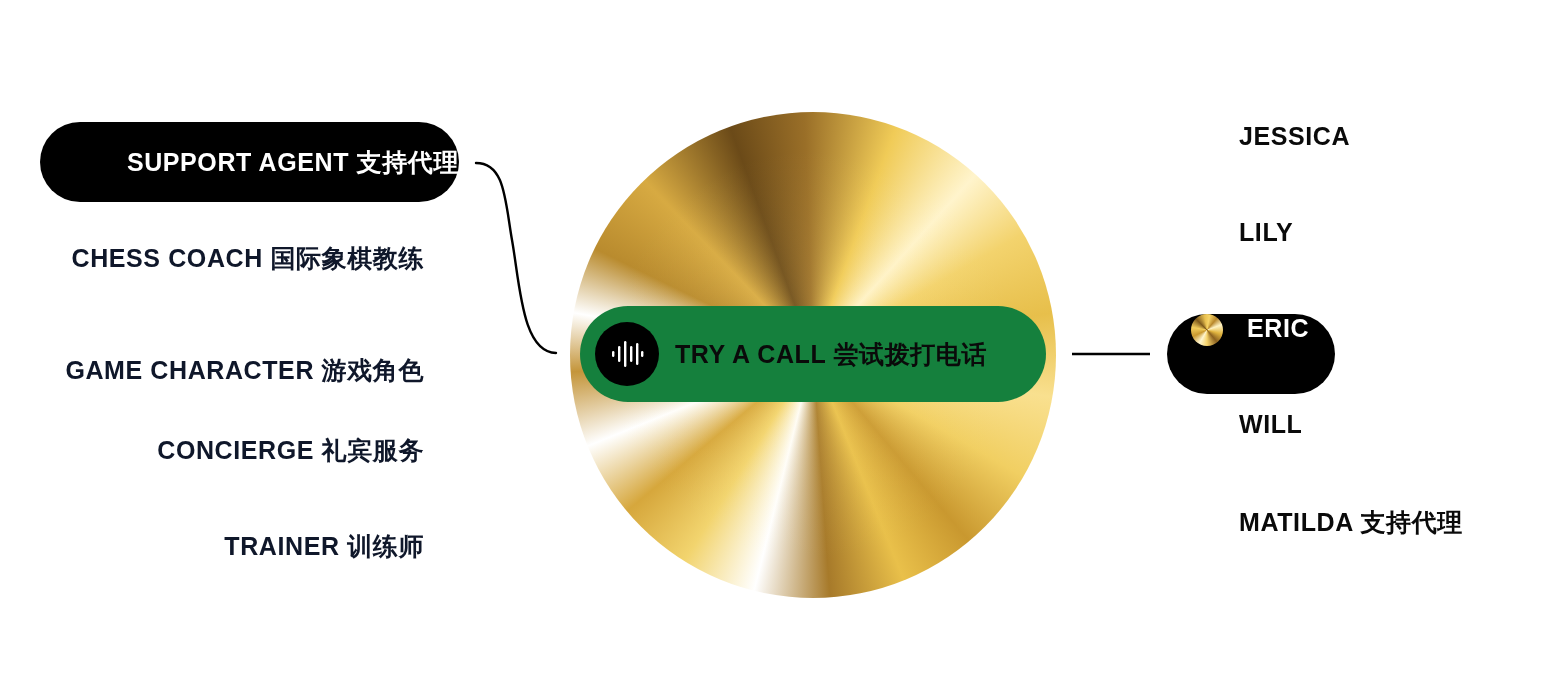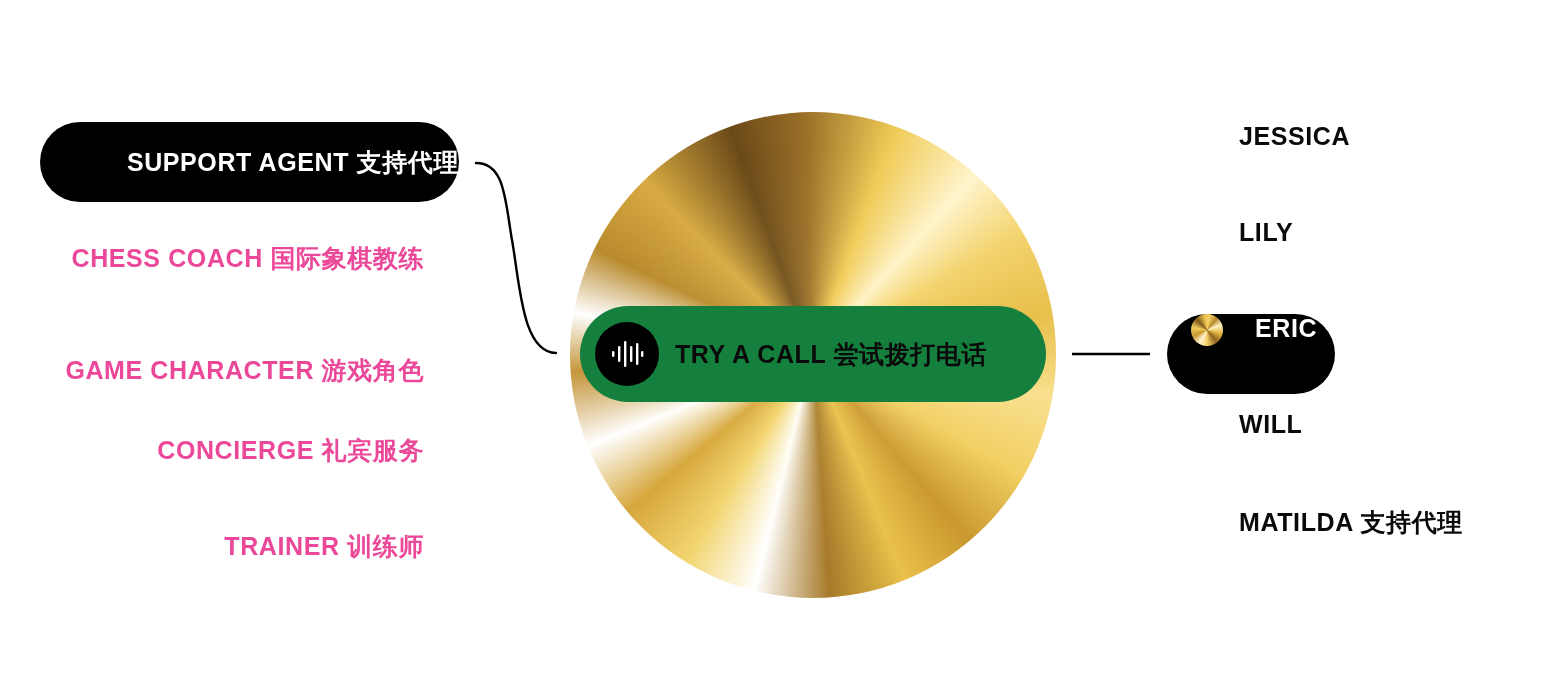--- a/index.html
+++ b/index.html
@@ -11,21 +11,21 @@
     }
     .stage { position: relative; width: 1560px; height: 692px; }
 
     
     .usecase {
       position: absolute;
       right: 1136px; 
       height: 80px;
       display: flex; align-items: center; justify-content: flex-end;
       font-weight: 700; font-size: 25px; letter-spacing: 0.6px;
-      color: #ec4899; white-space: nowrap; cursor: pointer;
+      color: #0f172a; white-space: nowrap; cursor: pointer;
     }
     .usecase.active {
       left: 40px; right: auto; width: 419px;
       background: #000; color: #fff;
       border-radius: 40px;
       justify-content: flex-end;
     }
 
     
     .voice {
@@ -34,21 +34,21 @@
       height: 80px;
       display: flex; 
       font-weight: 700; font-size: 25px; letter-spacing: 0.6px;
       color: #0a0a0a; white-space: nowrap; cursor: pointer;
     }
     .voice.active {
       left: 1167px; width: 168px;
       background: #000; color: #fff;
       border-radius: 40px;
       padding-left: 24px;
-      gap: 32px;
+      gap: 24px;
     }
     .mini-disc {
       width: 32px; height: 32px; border-radius: 50%;
       background:
         conic-gradient(from 10deg at 50% 50%,
           #f6d468 0deg, #b8872c 30deg, #fff3c4 60deg, #e2b640 95deg,
           #8c6220 130deg, #f5d26a 170deg, #fff6d0 200deg, #c9982f 235deg,
           #f2cd5c 270deg, #7e5a1c 305deg, #e8c050 340deg, #f6d468 360deg);
       flex: 0 0 auto;
     }

